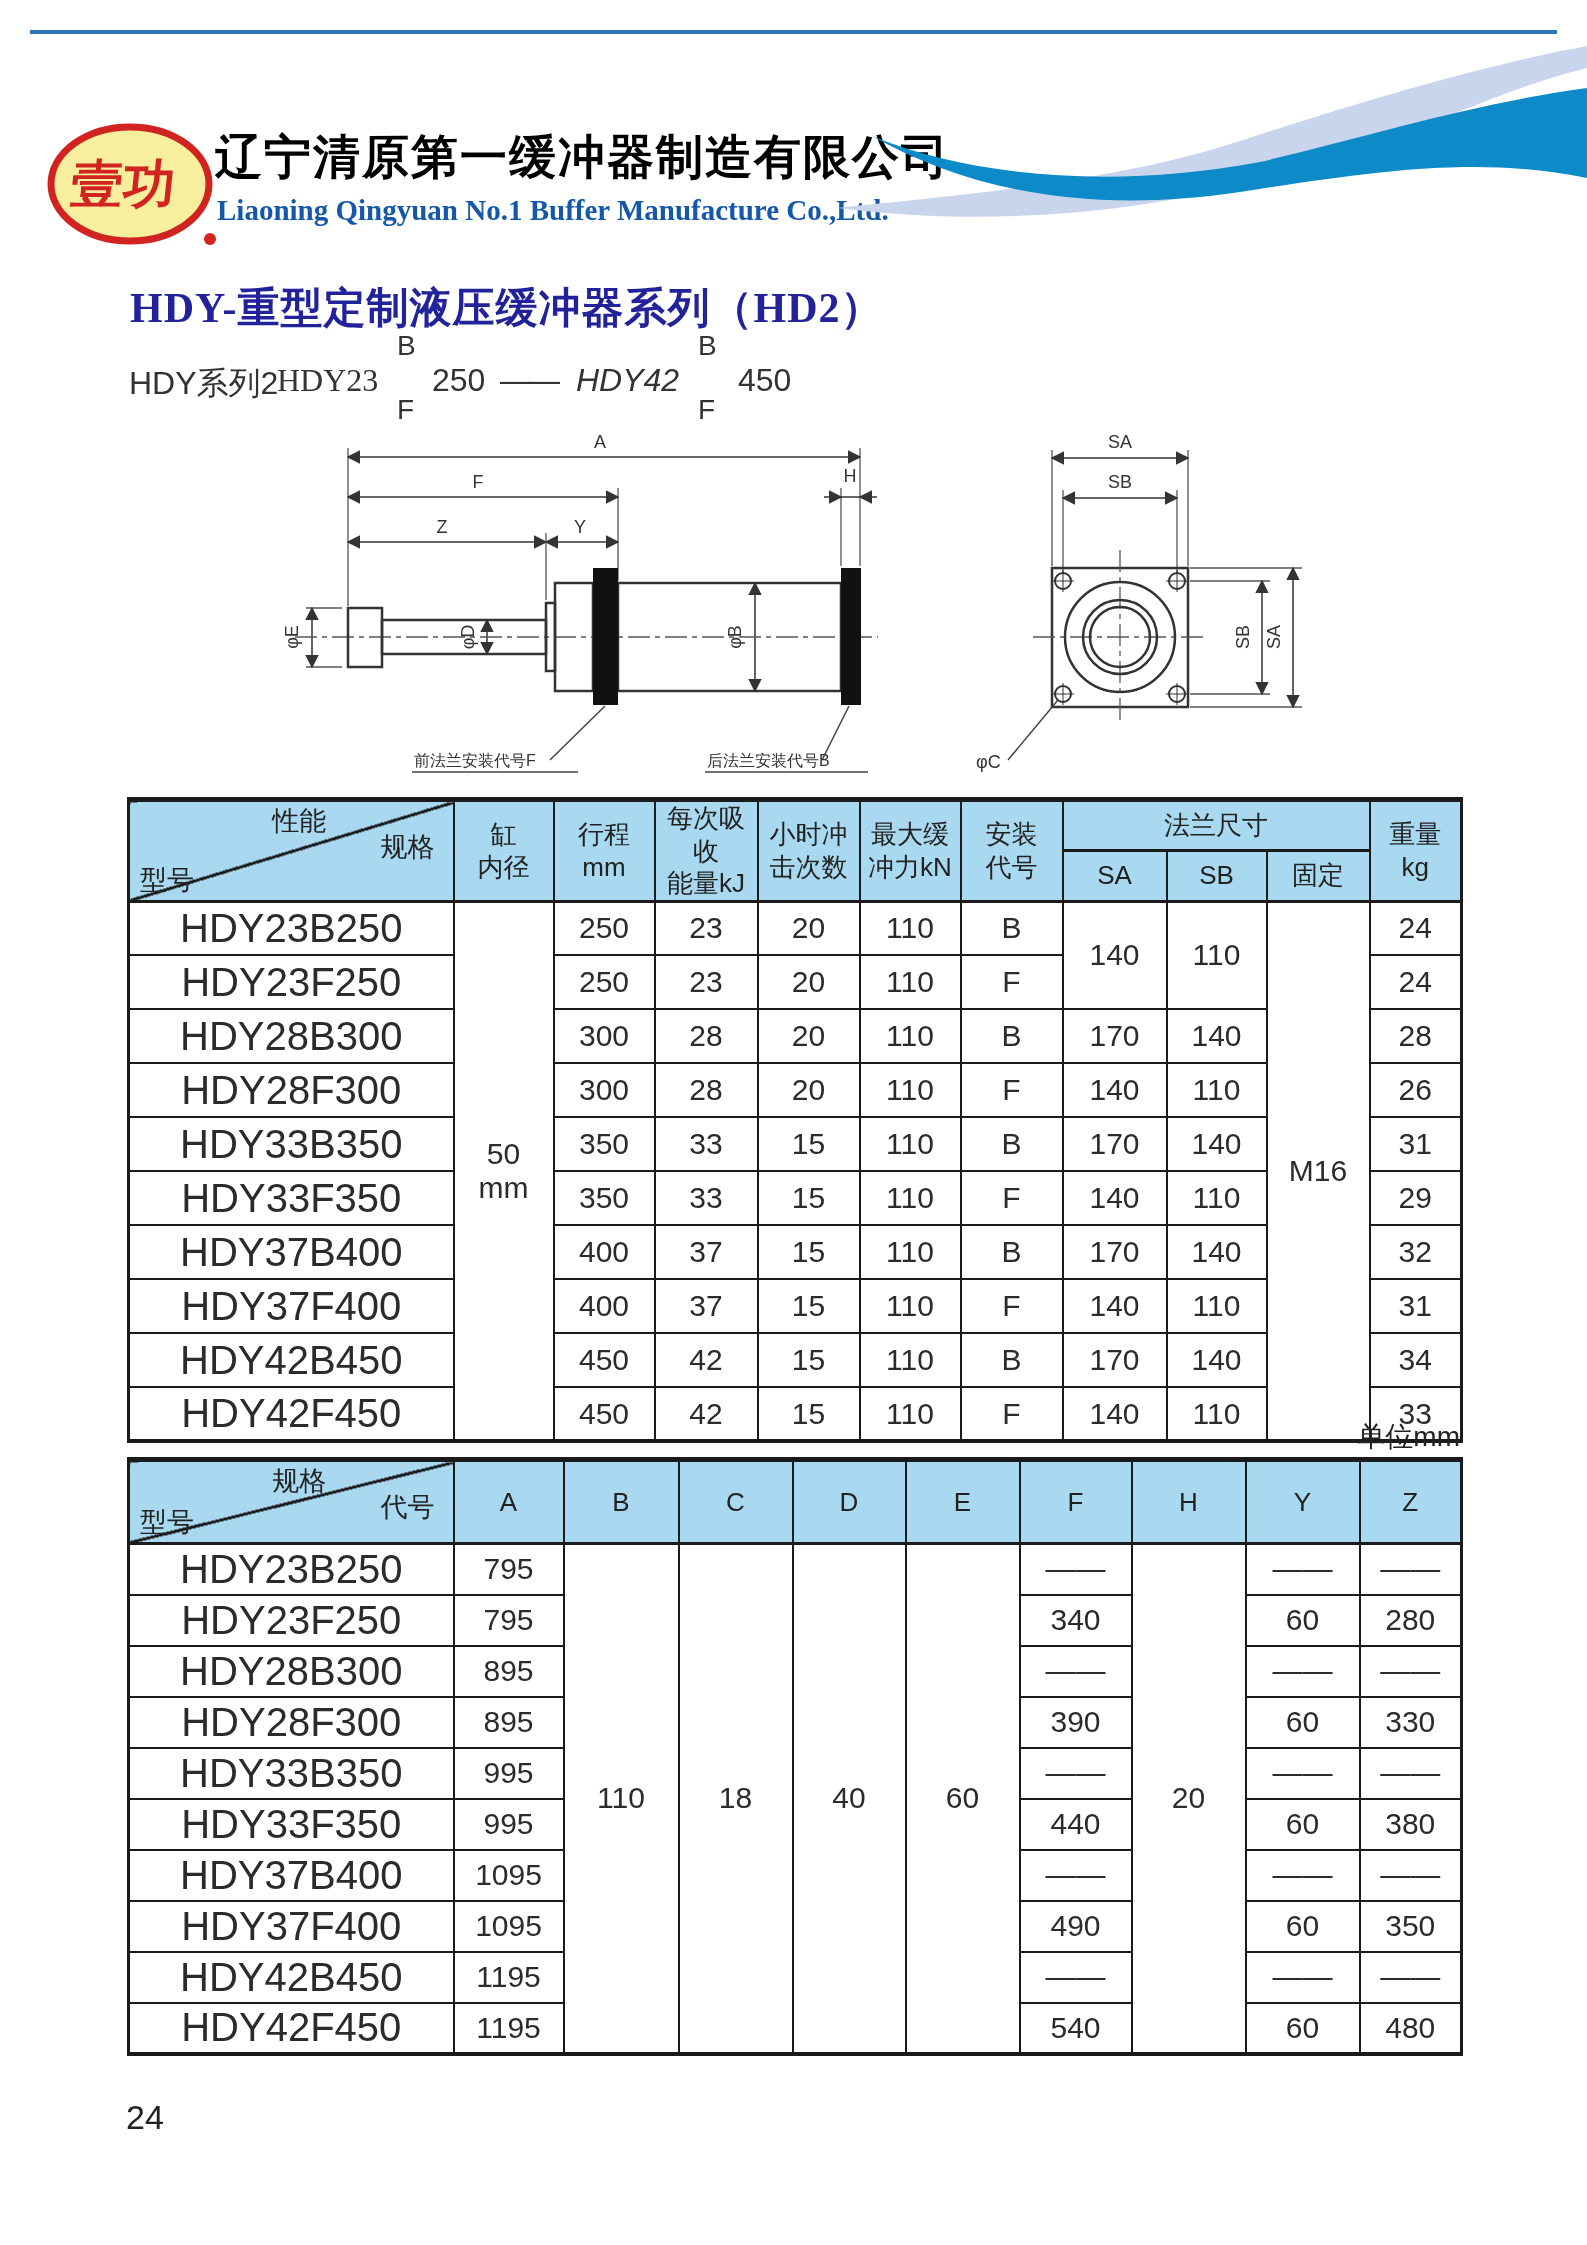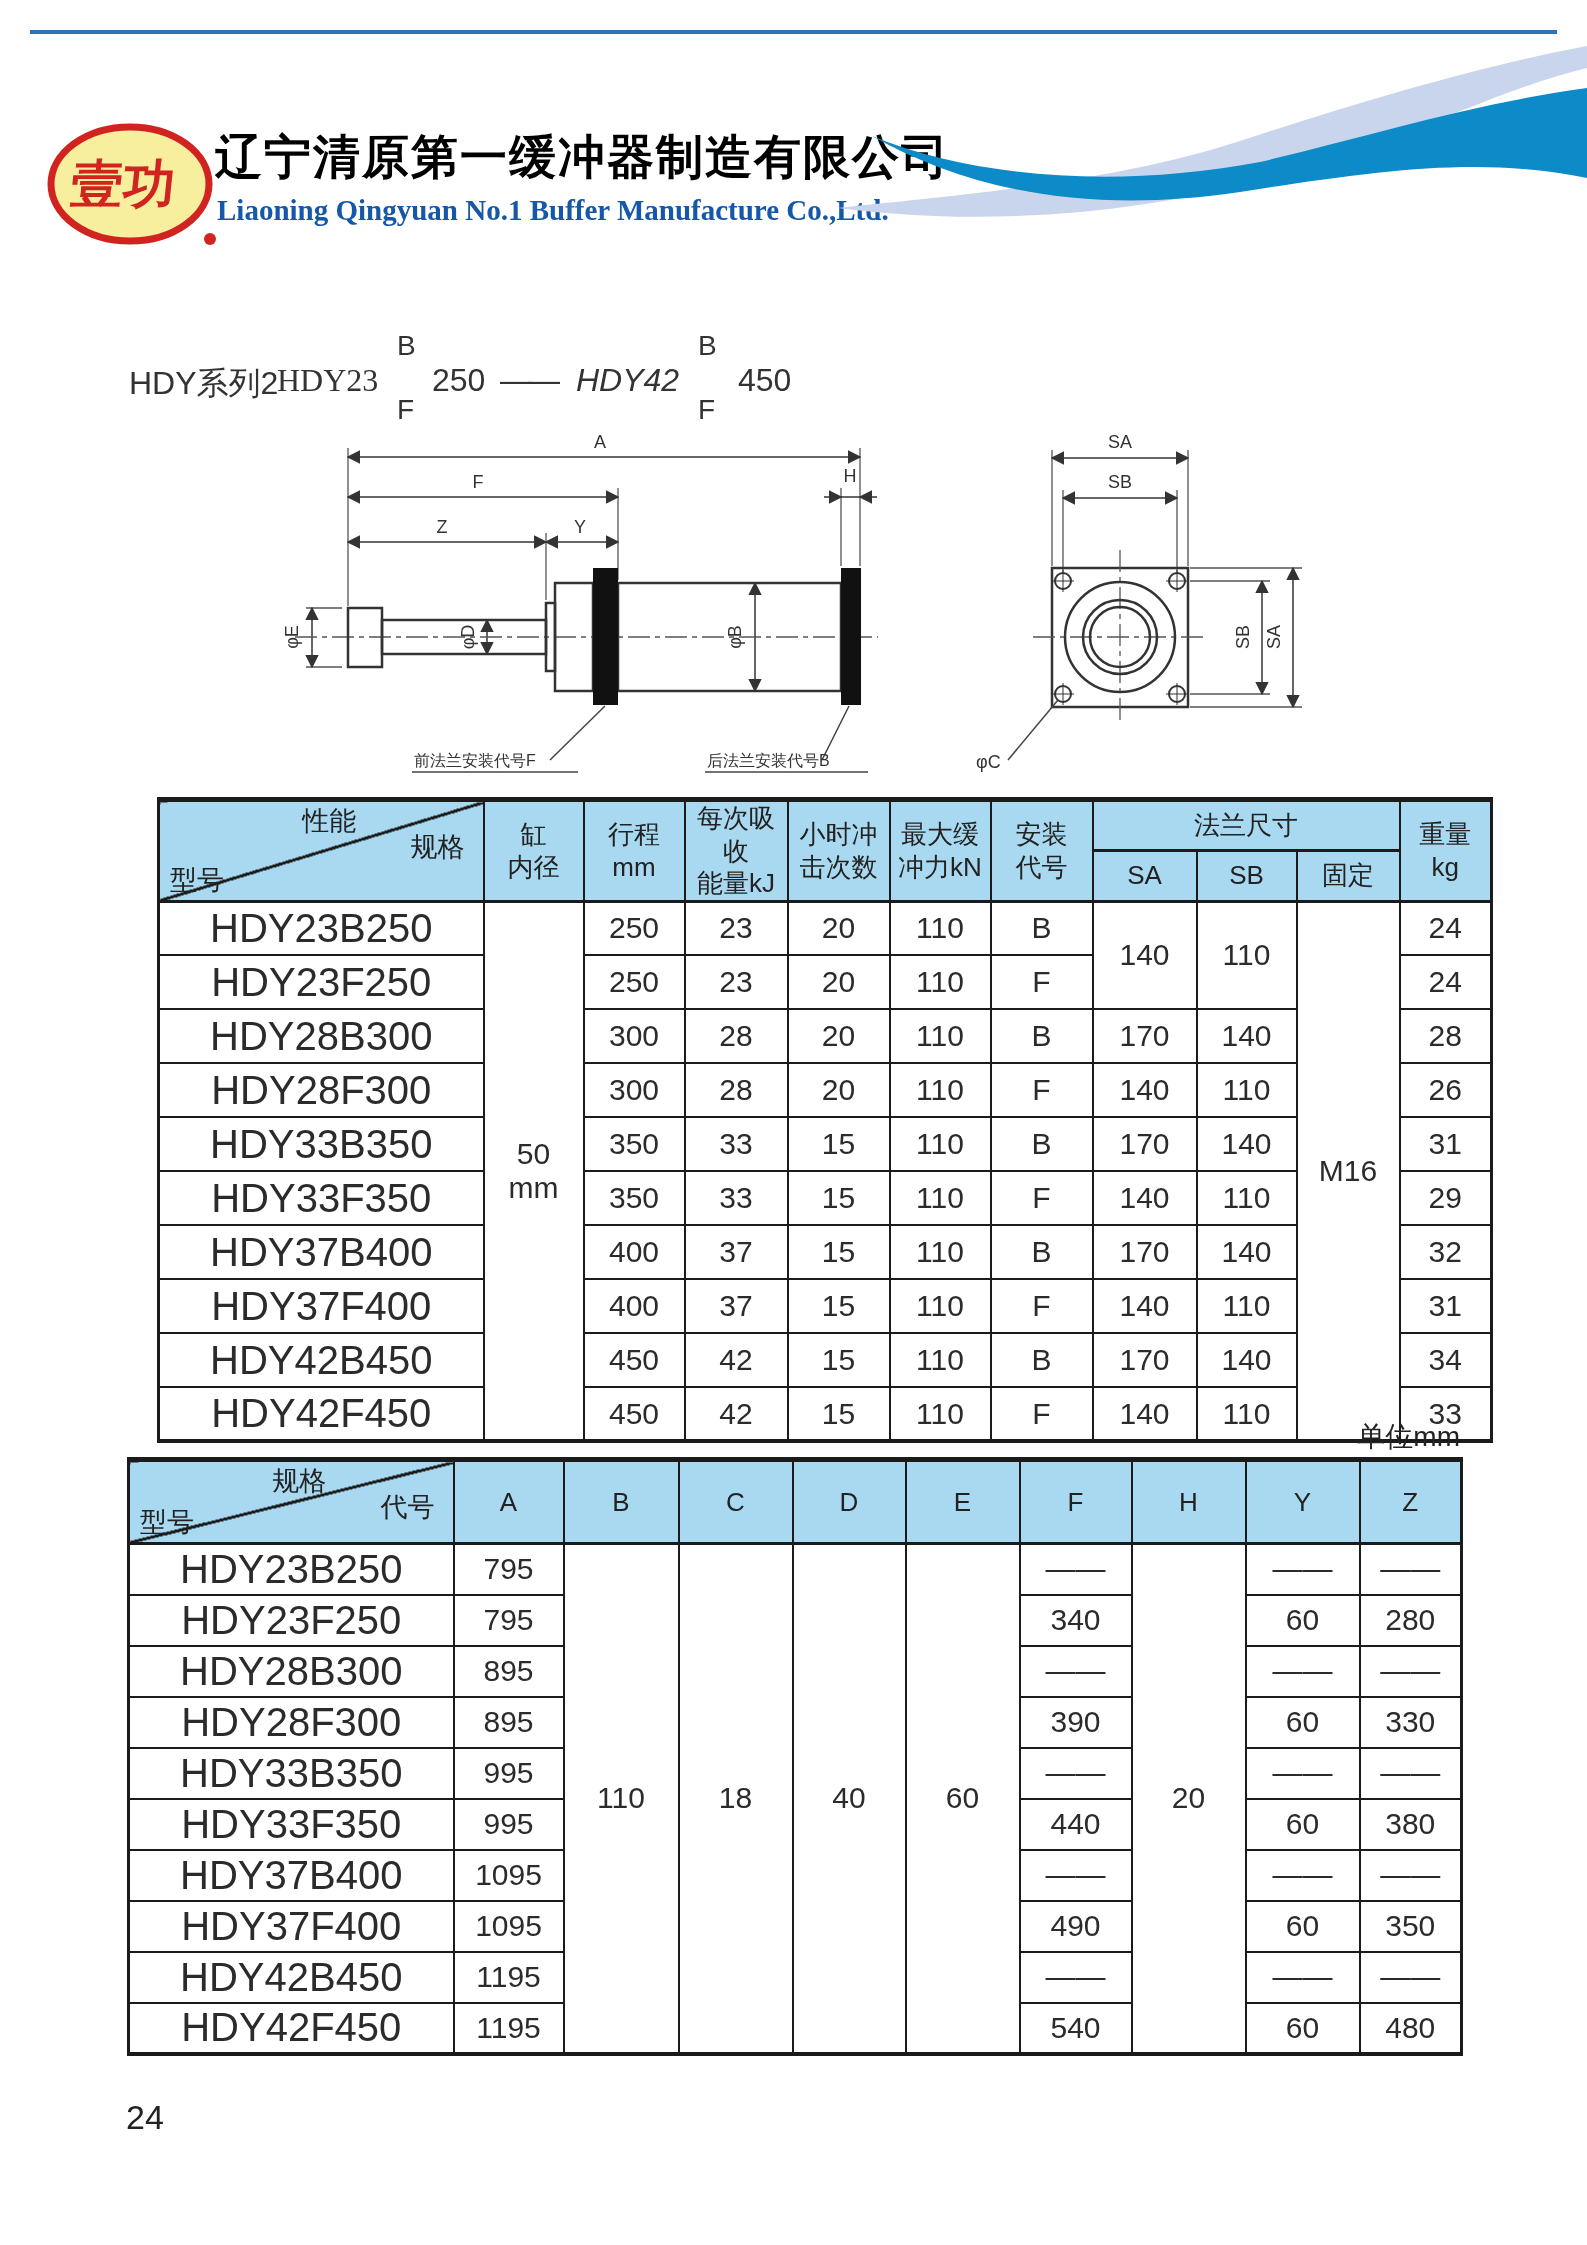--- a/index.html
+++ b/index.html
@@ -31,21 +31,21 @@
   .s-stroke-a{left:432px; top:34px;}
   .s-dash{left:500px; top:34px; letter-spacing:-4px;}
   .s-model-b{left:576px; top:34px;font-style:italic;}
   .s-frac2-t{left:698px; top:2px;  font-size:28px;}
   .s-frac2-b{left:698px; top:66px; font-size:28px;}
   .s-stroke-b{left:738px; top:34px;}
 
   
   table{border-collapse:collapse; table-layout:fixed; background:#fff;}
   .spec-table{position:absolute; left:127px; width:1333px;}
-  #table1{top:797px;margin-left:30px;}
+  #table1{top:797px;}
   #table2{top:1457px;}
   td,th{border:2px solid #1b1b1b; text-align:center; vertical-align:middle;
         font-weight:normal; padding:0; overflow:hidden;}
   th{background:#a9d9f0; font-size:26px; line-height:1.25; color:#222;}
   td{font-size:30px; color:#2b2b2b;}
   table{border:3px solid #1b1b1b; border-top:5px solid #1b1b1b; border-bottom:4px solid #1b1b1b;}
   thead th{border-bottom-width:3px;}
   .pre{white-space:pre-line;}
   #table1 thead tr{height:42px;}
   #table1 tbody tr{height:54px;}
@@ -84,20 +84,21 @@
   <div class="abs company-cn">辽宁清原第一缓冲器制造有限公司</div>
   <div class="abs company-en">Liaoning Qingyuan No.1 Buffer Manufacture Co.,Ltd.</div>
 
   <svg class="abs" style="left:810px; top:46px;" width="777" height="190" viewBox="0 0 777 190">
     <path d="M 28 162 C 180 182 350 168 500 120 C 620 82 700 40 777 22 L 777 0
              C 680 18 560 52 430 95 C 300 138 120 152 28 162 Z" fill="#c9d5ec"></path>
     <path d="M 62 90 C 150 140 270 170 430 146 C 570 124 670 110 777 132 L 777 42
              C 660 58 560 90 450 116 C 300 144 160 130 62 90 Z" fill="#0d8bc9"></path>
   </svg>
 
+  <div class="abs doc-title">HDY-重型定制液压缓冲器系列（HD2）</div>
 
   <div class="abs series">
     <span class="s-prefix">HDY系列2</span>
     <span class="s-model-a">HDY23</span>
     <span class="s-frac1-t">B</span>
     <span class="s-frac1-b">F</span>
     <span class="s-stroke-a">250</span>
     <span class="s-dash">——</span>
     <span class="s-model-b">HDY42</span>
     <span class="s-frac2-t">B</span>

